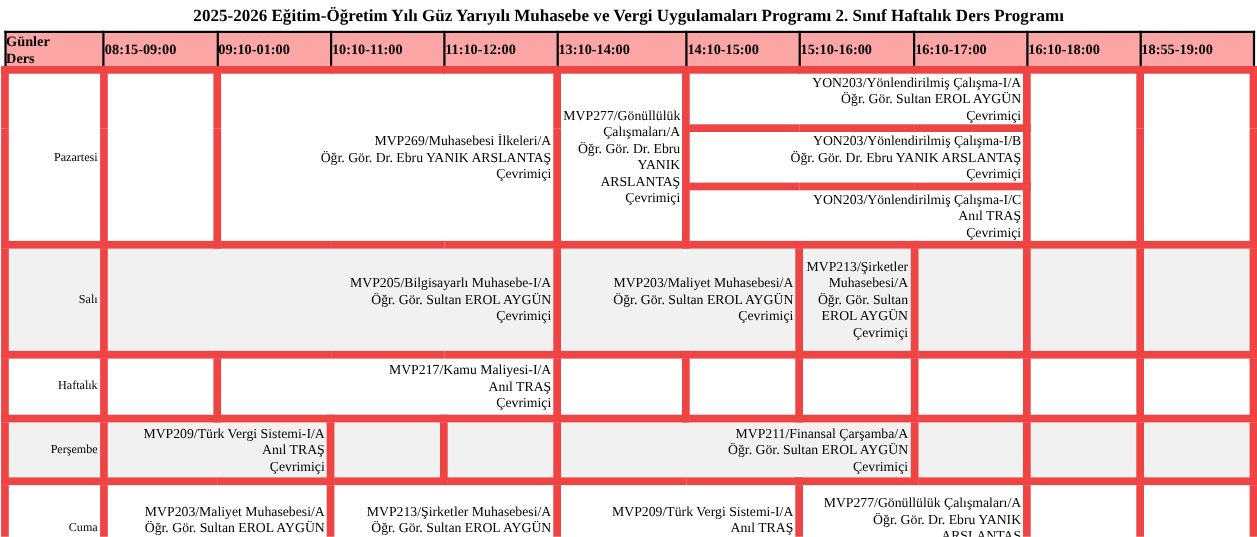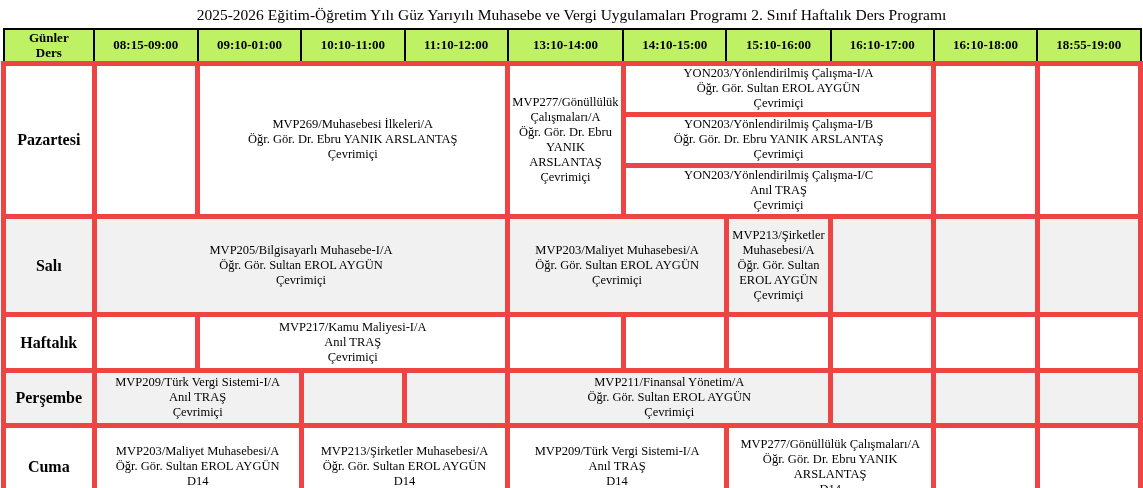--- a/index.html
+++ b/index.html
@@ -5,56 +5,56 @@
   html, body {
     margin: 0; padding: 0;
     width: 1143px; height: 488px;
     background: #ffffff;
     color: #000000;
     font-family: "Liberation Serif", "DejaVu Serif", serif;
     overflow: hidden;
   }
   .title {
     text-align: center;
-    font-weight: normal;
+    font-weight: bold;
     font-size: 15.5px;
     padding: 4px 0 0 0;
     height: 24px;
     line-height: 22px;
   }
   table.schedule {
     border-collapse: collapse;
     table-layout: fixed;
     margin-left: 1px;
   }
   table.schedule th {
     border: 2px solid #000000;
     border-bottom: 1px solid #a6a6a6;
-    background: #bef264;
+    background: #fca5a5;
     font-weight: bold;
     font-size: 13px;
     height: 30px;
     padding: 0;
-    text-align: center;
+    text-align: left;
     vertical-align: middle;
   }
   table.schedule th.corner div { line-height: 15px; }
   table.schedule td {
-    border: 5px solid #ef4444;
+    border: 7px solid #ef4444;
     padding: 0 2px;
-    text-align: center;
+    text-align: right;
     vertical-align: middle;
     font-size: 12.5px;
     line-height: 15px;
     overflow-wrap: break-word;
     word-wrap: break-word;
   }
   table.schedule td.day {
-    font-weight: bold;
-    font-size: 16px;
+    font-weight: normal;
+    font-size: 11px;
   }
   tr[data-key="header"] { height: 34px; }
   tr[data-key^="pazartesi"] td { height: 46px; }
   tr[data-key="sali"] td      { height: 93px; }
   tr[data-key="carsamba"] td  { height: 51px; }
   tr[data-key="persembe"] td  { height: 50px; }
   tr[data-key="cuma"] td      { height: 78px; }
   tr.shaded td { background: #f1f1f1; }
   .course-line { display: block; }
 </style>
@@ -170,21 +170,21 @@
       <tr data-key="persembe" class="shaded">
         <td class="day">Perşembe</td>
         <td colspan="2">
           <div class="course-line">MVP209/Türk Vergi Sistemi-I/A</div>
           <div class="course-line">Anıl TRAŞ</div>
           <div class="course-line">Çevrimiçi</div>
         </td>
         <td></td>
         <td></td>
         <td colspan="3">
-          <div class="course-line">MVP211/Finansal Yönetim/A</div>
+          <div class="course-line">MVP211/Finansal Çarşamba/A</div>
           <div class="course-line">Öğr. Gör. Sultan EROL AYGÜN</div>
           <div class="course-line">Çevrimiçi</div>
         </td>
         <td></td>
         <td></td>
         <td></td>
       </tr>
       <tr data-key="cuma">
         <td class="day">Cuma</td>
         <td colspan="2">

